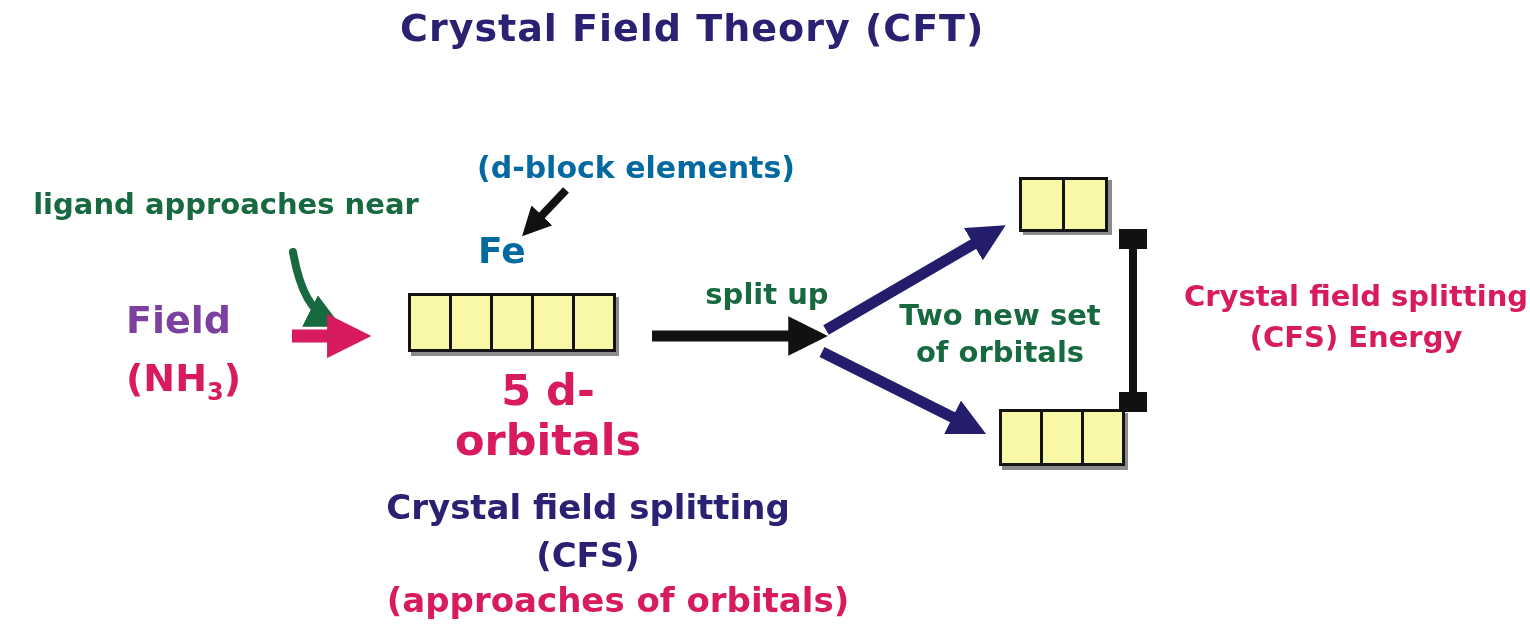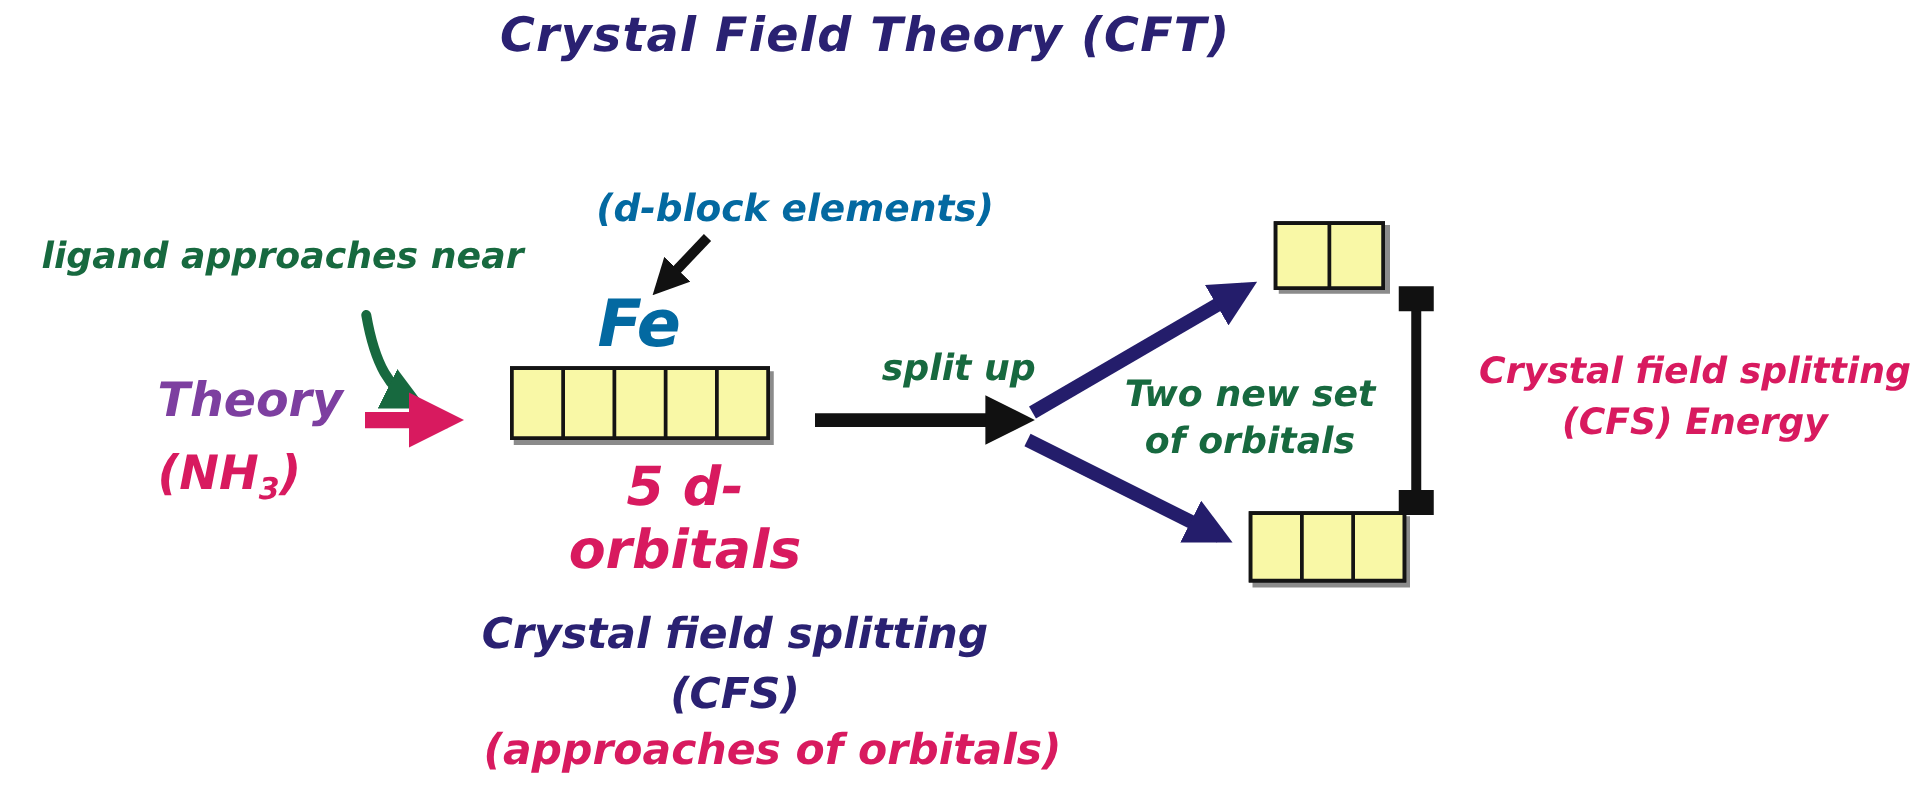--- a/index.html
+++ b/index.html
@@ -1,35 +1,35 @@
 <!DOCTYPE html>
 <html><head>
 <meta charset="utf-8">
 <style>
   html,body{margin:0;padding:0;background:#ffffff;}
   .canvas{
     position:relative;width:1530px;height:633px;background:#ffffff;overflow:hidden;
     font-family:"DejaVu Sans","Liberation Sans",sans-serif;font-weight:bold;
   }
-  .abs{position:absolute;font-style:italic;}
+  .abs{position:absolute;}
   .nowrap{white-space:nowrap;}
   .ctr{text-align:center;margin-left:20px;}
   .navy{color:#2a2172;}
   .green{color:#17693f;}
   .purple{color:#7d3fa0;}
   .crimson{color:#d81a5f;}
   .black{color:#0369a1;}
 
   .title{left:400px;top:6px;font-size:38px;letter-spacing:1px;}
   .ligand-note{left:0;top:182px;width:412px;font-size:29px;line-height:45px;}
   .ligand-word{left:126px;top:298px;font-size:38px;}
   .ligand-formula{left:126px;top:356px;font-size:38px;}
   .ligand-formula sub{font-size:24px;}
   .dblock{left:477px;top:150px;font-size:30px;}
-  .element{left:478px;top:230px;font-size:52px;}
+  .element{left:478px;top:230px;font-size:36px;}
   .orbitals-label{left:398px;top:365px;width:260px;font-size:43px;}
   .split-label{left:672px;top:277px;width:150px;font-size:29px;}
   .two-new-set{left:852px;top:297px;width:256px;font-size:29px;line-height:37px;}
   .cfs-energy{left:1140px;top:276px;width:392px;font-size:29px;line-height:41px;}
   .cfs-bottom{left:330px;top:483px;width:476px;font-size:34px;line-height:48px;}
   .splitting-note{left:348px;top:580px;width:500px;font-size:34px;}
 
   .boxrow{display:flex;border:3px solid #141414;background:#141414;}
   .boxrow .cell{background:#f9f8a6;}
   .boxrow .cell + .cell{margin-left:3px;}
@@ -46,21 +46,21 @@
 <body>
 
 <div class="canvas">
 
   <div class="abs nowrap navy title">Crystal Field Theory (CFT)</div>
 
   <div class="abs ctr green ligand-note">
     <div>ligand approaches near</div>
   </div>
 
-  <div class="abs nowrap purple ligand-word">Theory</div>
+  <div class="abs nowrap purple ligand-word">Field</div>
 
   <div class="abs nowrap crimson ligand-formula"><span>(NH</span><sub>3</sub><span>)</span></div>
 
   <div class="abs nowrap black dblock">(d-block elements)</div>
   <div class="abs nowrap black element">Fe</div>
 
   <div class="abs boxrow row5">
       <div class="cell"></div>
       <div class="cell"></div>
       <div class="cell"></div>

